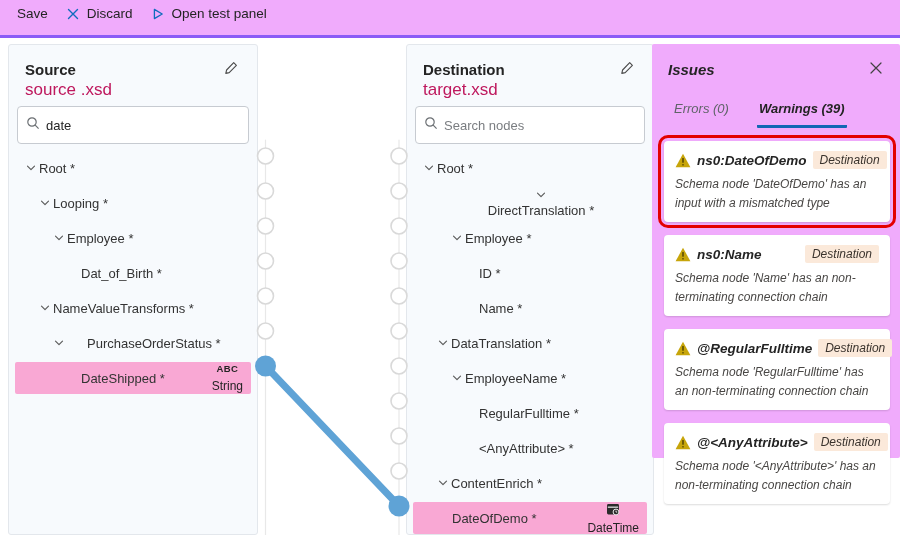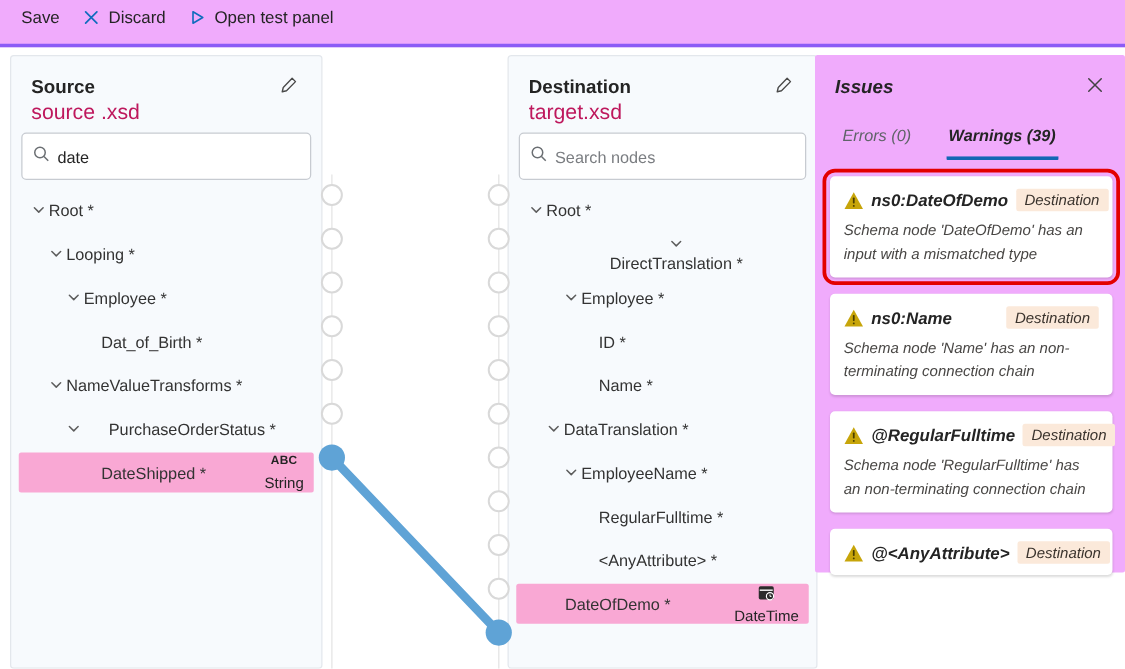--- a/index.html
+++ b/index.html
@@ -230,20 +230,28 @@
             </span>
             <span class="lbl">EmployeeName *</span>
           </div>
           <div class="tree-row" style="padding-left: 50px;">
             <span class="chev"></span>
             <span class="lbl">RegularFulltime *</span>
           </div>
           <div class="tree-row" style="padding-left: 50px; text-align: center;">
             <span class="chev"></span>
             <span class="lbl">&lt;AnyAttribute&gt; *</span>
+          </div>
+          <div class="tree-row" style="padding-left: 22px;">
+            <span class="chev">
+              <svg width="12" height="12" viewBox="0 0 12 12">
+                <path d="M2.5 4.2 L6 7.7 L9.5 4.2" stroke="#5d5d5d" stroke-width="1.2" fill="none" stroke-linecap="round" stroke-linejoin="round"></path>
+              </svg>
+            </span>
+            <span class="lbl">ContentEnrich *</span>
           </div>
           <div class="tree-row selected" style="padding-left: 23px;">
             <span class="chev"></span>
             <span class="lbl">DateOfDemo *</span>
             <span class="type-badge">
               <span style="display: flex;">
                 <svg width="14" height="14" viewBox="0 0 14 14">
                   <rect x="1" y="2" width="12" height="10.5" rx="1.4" fill="#2b2b2b"></rect>
                   <rect x="1.8" y="4.6" width="10.4" height="1.1" fill="#fff"></rect>
                   <circle cx="10" cy="10" r="2.9" fill="#2b2b2b" stroke="#fff" stroke-width="0.9"></circle>
@@ -341,18 +349,19 @@
               <span style="display: flex;">
                 <svg width="16" height="15" viewBox="0 0 16 15">
                   <path d="M8 0.8 L15.4 14.2 H0.6 Z" fill="#c7a50a"></path>
                   <rect x="7.3" y="5" width="1.4" height="4.7" rx="0.5" fill="#4a3e00"></rect>
                   <rect x="7.3" y="10.9" width="1.4" height="1.5" rx="0.5" fill="#4a3e00"></rect>
                 </svg>
               </span>
               <span class="card-title">@&lt;AnyAttribute&gt;</span>
               <span class="dest-badge">Destination</span>
             </div>
+            <div class="card-msg">Schema node '&lt;AnyAttribute&gt;' has an non-terminating connection chain</div>
           </div>
         </div>
     </div>
 
   </div>
 </div>
 
 </body></html>

